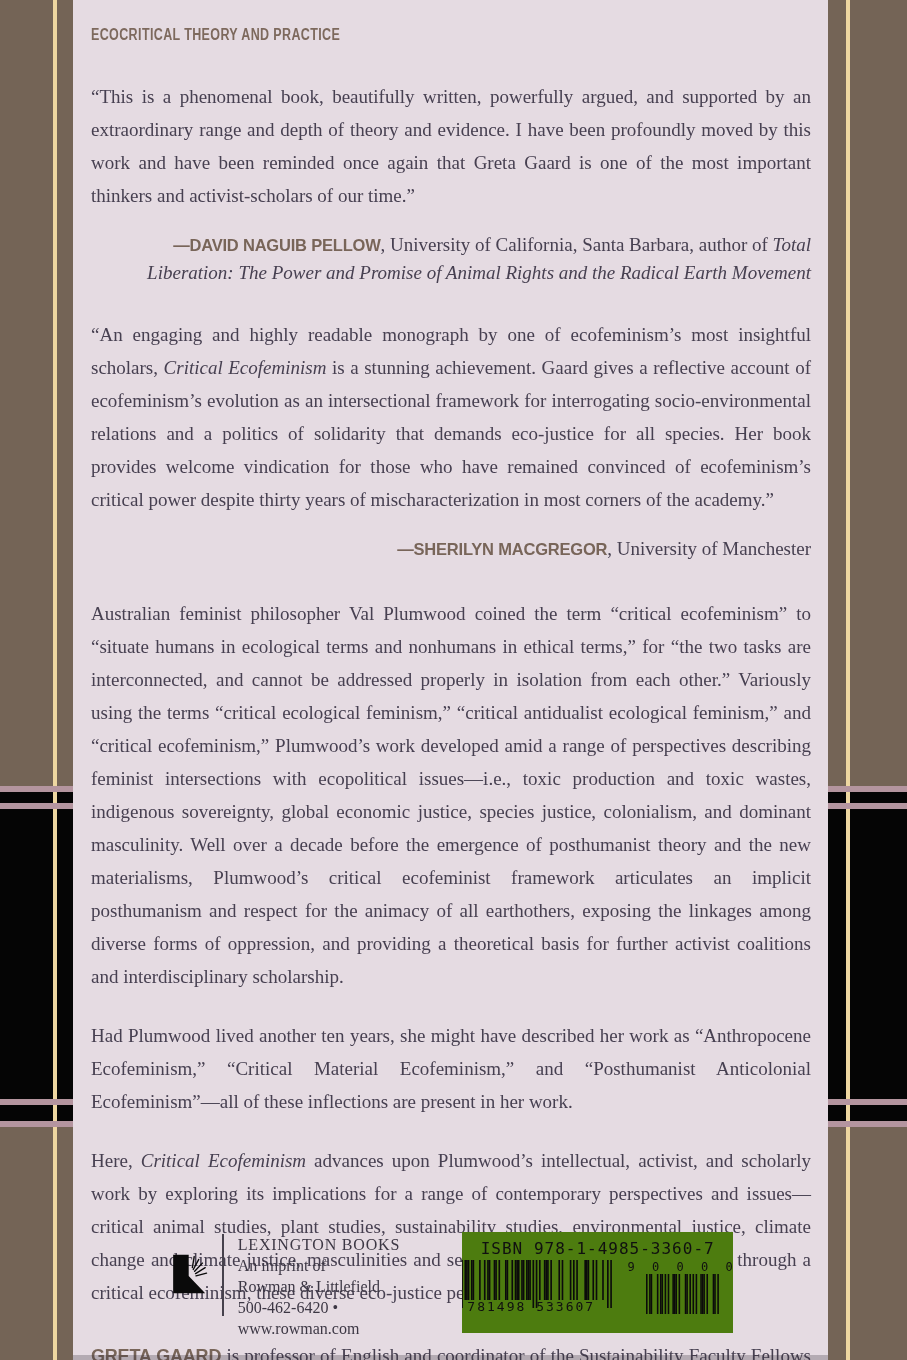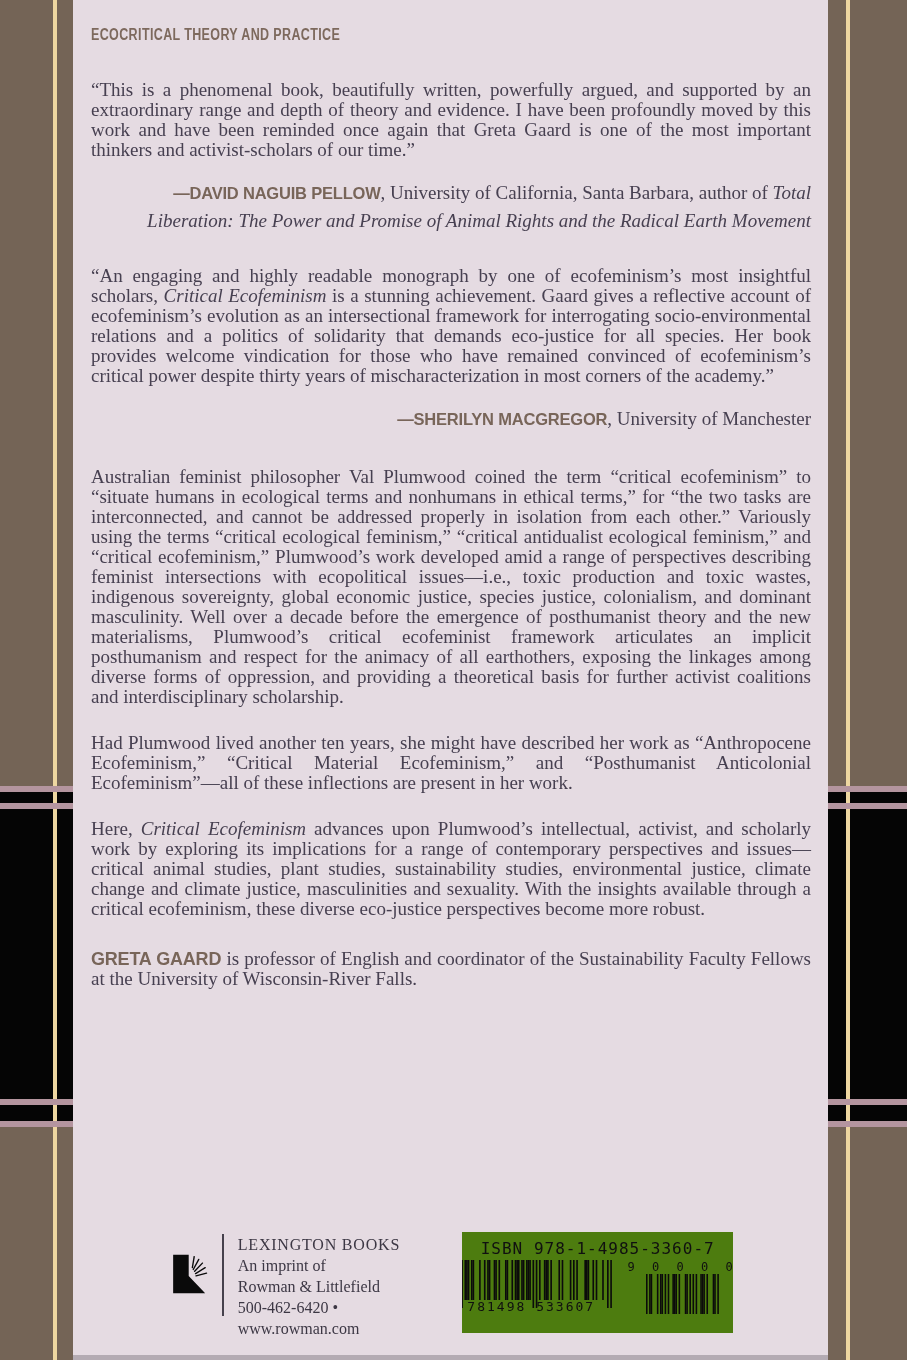--- a/index.html
+++ b/index.html
@@ -28,21 +28,21 @@
   }
   .eyebrow{
     display:inline-block;
     font-family:"Liberation Sans",sans-serif;
     font-weight:700;font-size:16px;letter-spacing:.5px;
     color:#7d695d;
     transform:scaleX(.78);transform-origin:0 50%;
     white-space:nowrap;
   }
   .category{font-size:21px;color:#3f3947;margin-top:6px;}
-  .para{font-size:19px;line-height:20px;text-align:justify;}
+  .para{font-size:19px;line-height:33px;text-align:justify;}
   .q1{margin-top:36px;}
   .q2{margin-top:32px;}
   .attr{text-align:right;font-size:19px;line-height:27px;margin-top:1px;color:#474051;}
   .sc-name{
     font-family:"Liberation Sans",sans-serif;font-weight:700;
     font-size:16.5px;letter-spacing:-.2px;color:#786559;
   }
   .b1{margin-top:34px;} .b2{margin-top:26px;} .b3{margin-top:26px;}
   .bio{margin-top:30px;}
   .bio .sc-name{font-size:18px;}

